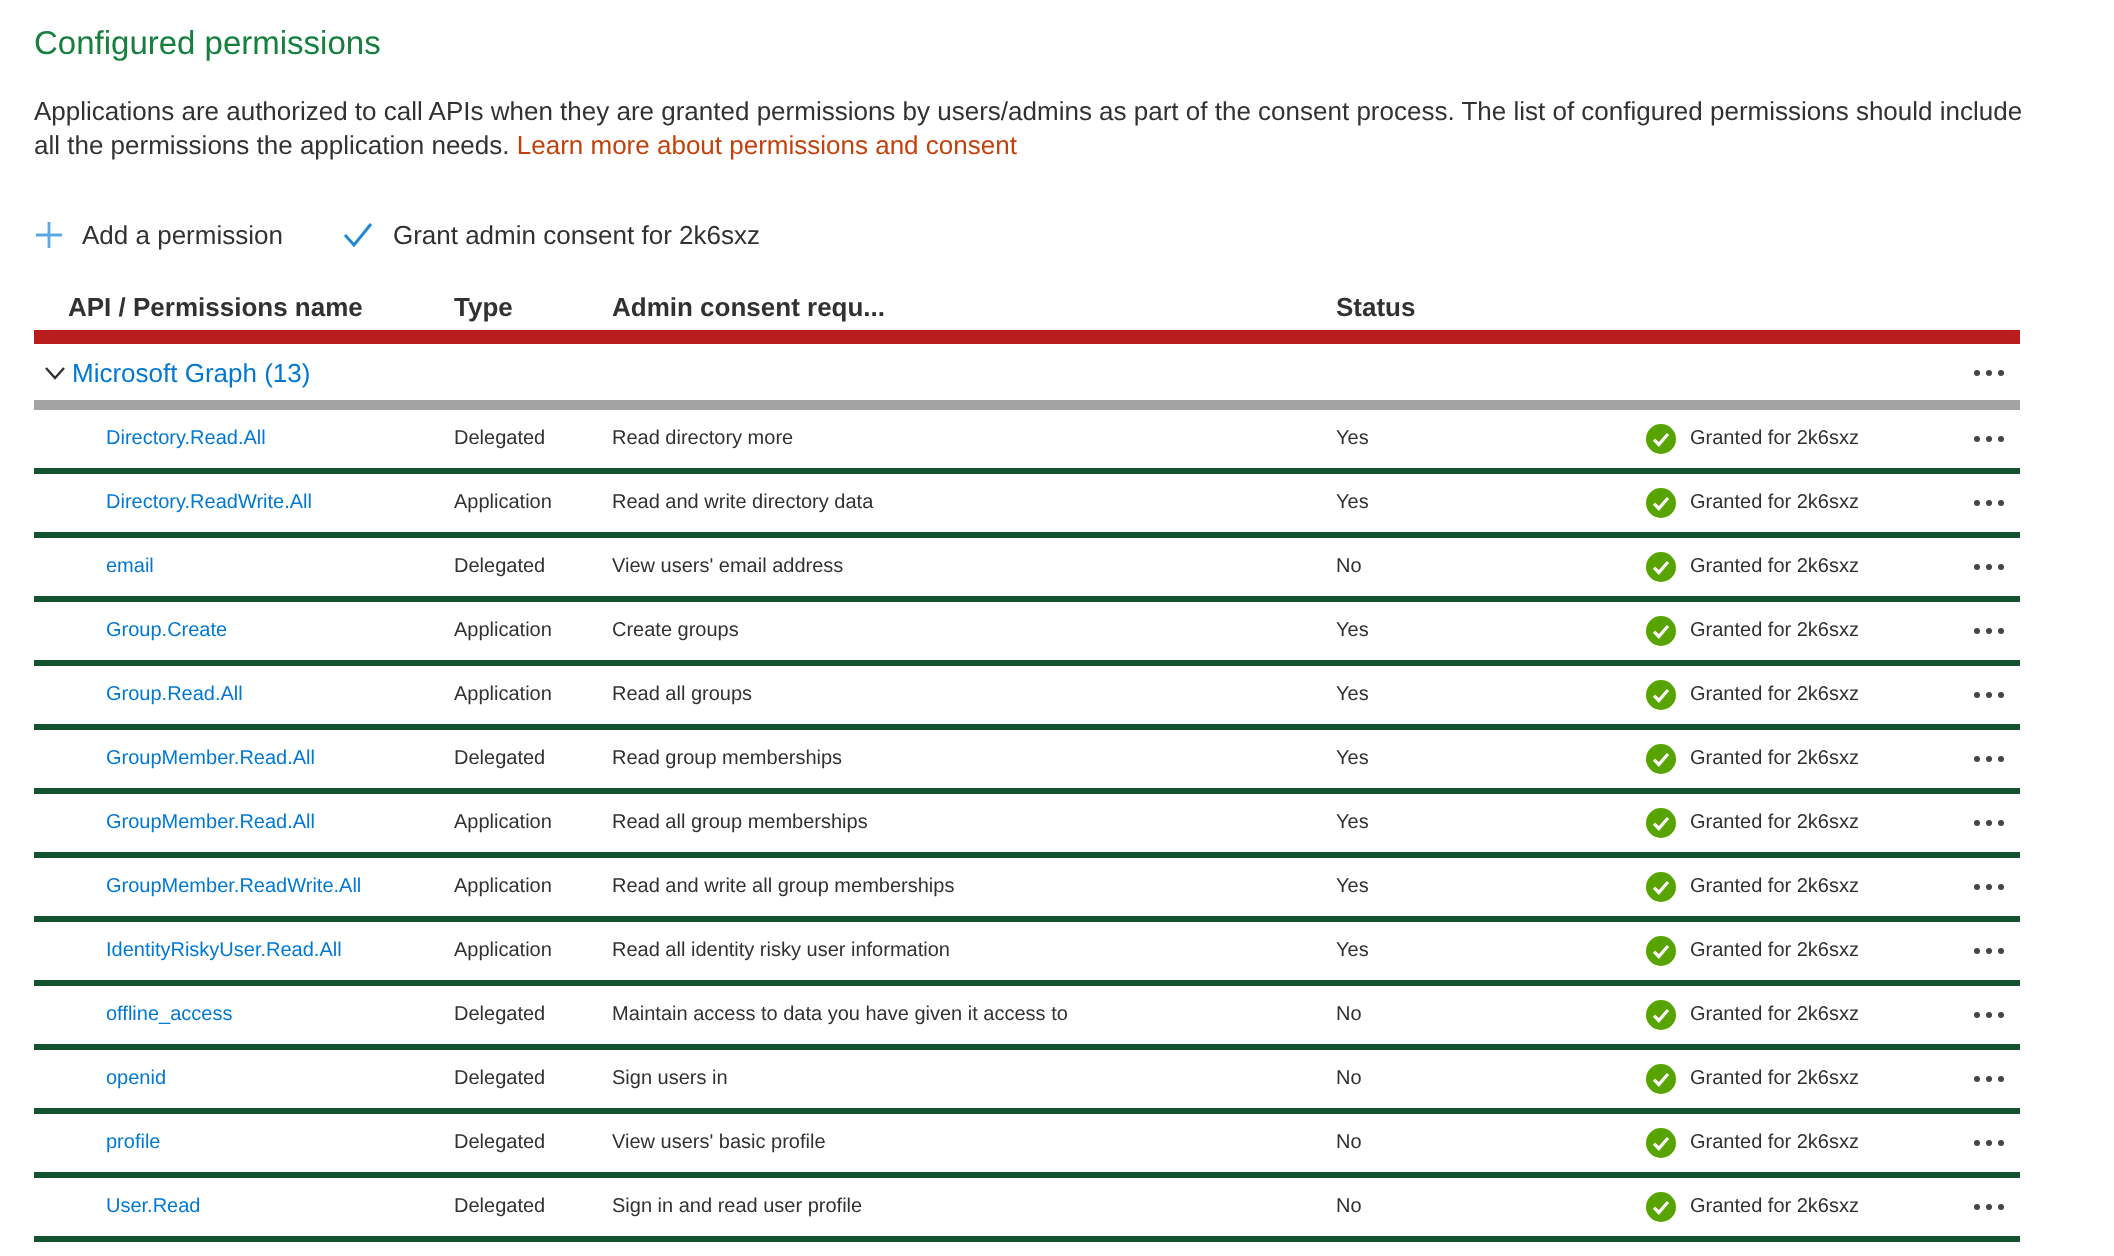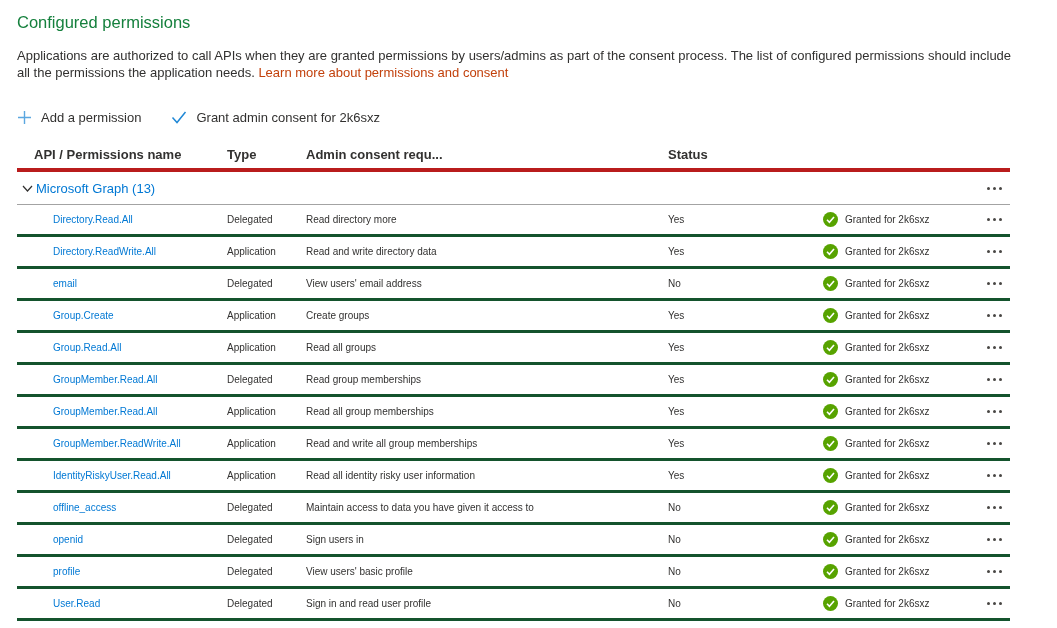--- a/index.html
+++ b/index.html
@@ -13,24 +13,24 @@
   .desc a { color:#c2410c; text-decoration:none; cursor:pointer; }
 
   .toolbar { margin-top:25px; display:flex; align-items:center; gap:30px; height:22px; }
   .tb-btn { display:flex; align-items:center; gap:9px; background:none; border:none;
             font-family:Liberation Sans, sans-serif; font-size:13px; color:#323130; cursor:pointer; padding:0; }
   .tb-btn svg { display:block; }
 
   .table { margin-top:13px; width:993px; }
   .grid-cols { display:grid; grid-template-columns:210px 79px 362px 155px 155px 32px; align-items:center; }
 
-  .thead { height:31px; border-bottom:4px solid #b91c1c; font-size:13px; font-weight:700; color:#323130; }
+  .thead { height:31px; border-bottom:7px solid #b91c1c; font-size:13px; font-weight:700; color:#323130; }
   .thead .cell:first-child { padding-left:17px; }
 
-  .group-row { height:33px; border-bottom:1px solid #a3a3a3; display:flex; align-items:center;justify-content:space-between; }
+  .group-row { height:33px; border-bottom:5px solid #a3a3a3; display:flex; align-items:center;justify-content:space-between; }
   .group-chevron { padding-left:5px; display:flex; align-items:center; cursor:pointer; background:none; border:none; }
   .group-link { margin-left:3px; font-size:13px; color:#0078d4; text-decoration:none; cursor:pointer; }
   .group-spacer { flex:1; }
 
   .trow { height:32px; border-bottom:3px solid #14532d; font-size:10px; }
   .cell { overflow:hidden; white-space:nowrap; text-overflow:ellipsis; }
   .name-cell { padding-left:36px; }
   .name-cell a { color:#0078d4; text-decoration:none; cursor:pointer; }
   .status-cell { display:flex; align-items:center; gap:7px;text-align:right; }
   .status-cell svg { flex:0 0 auto; }

